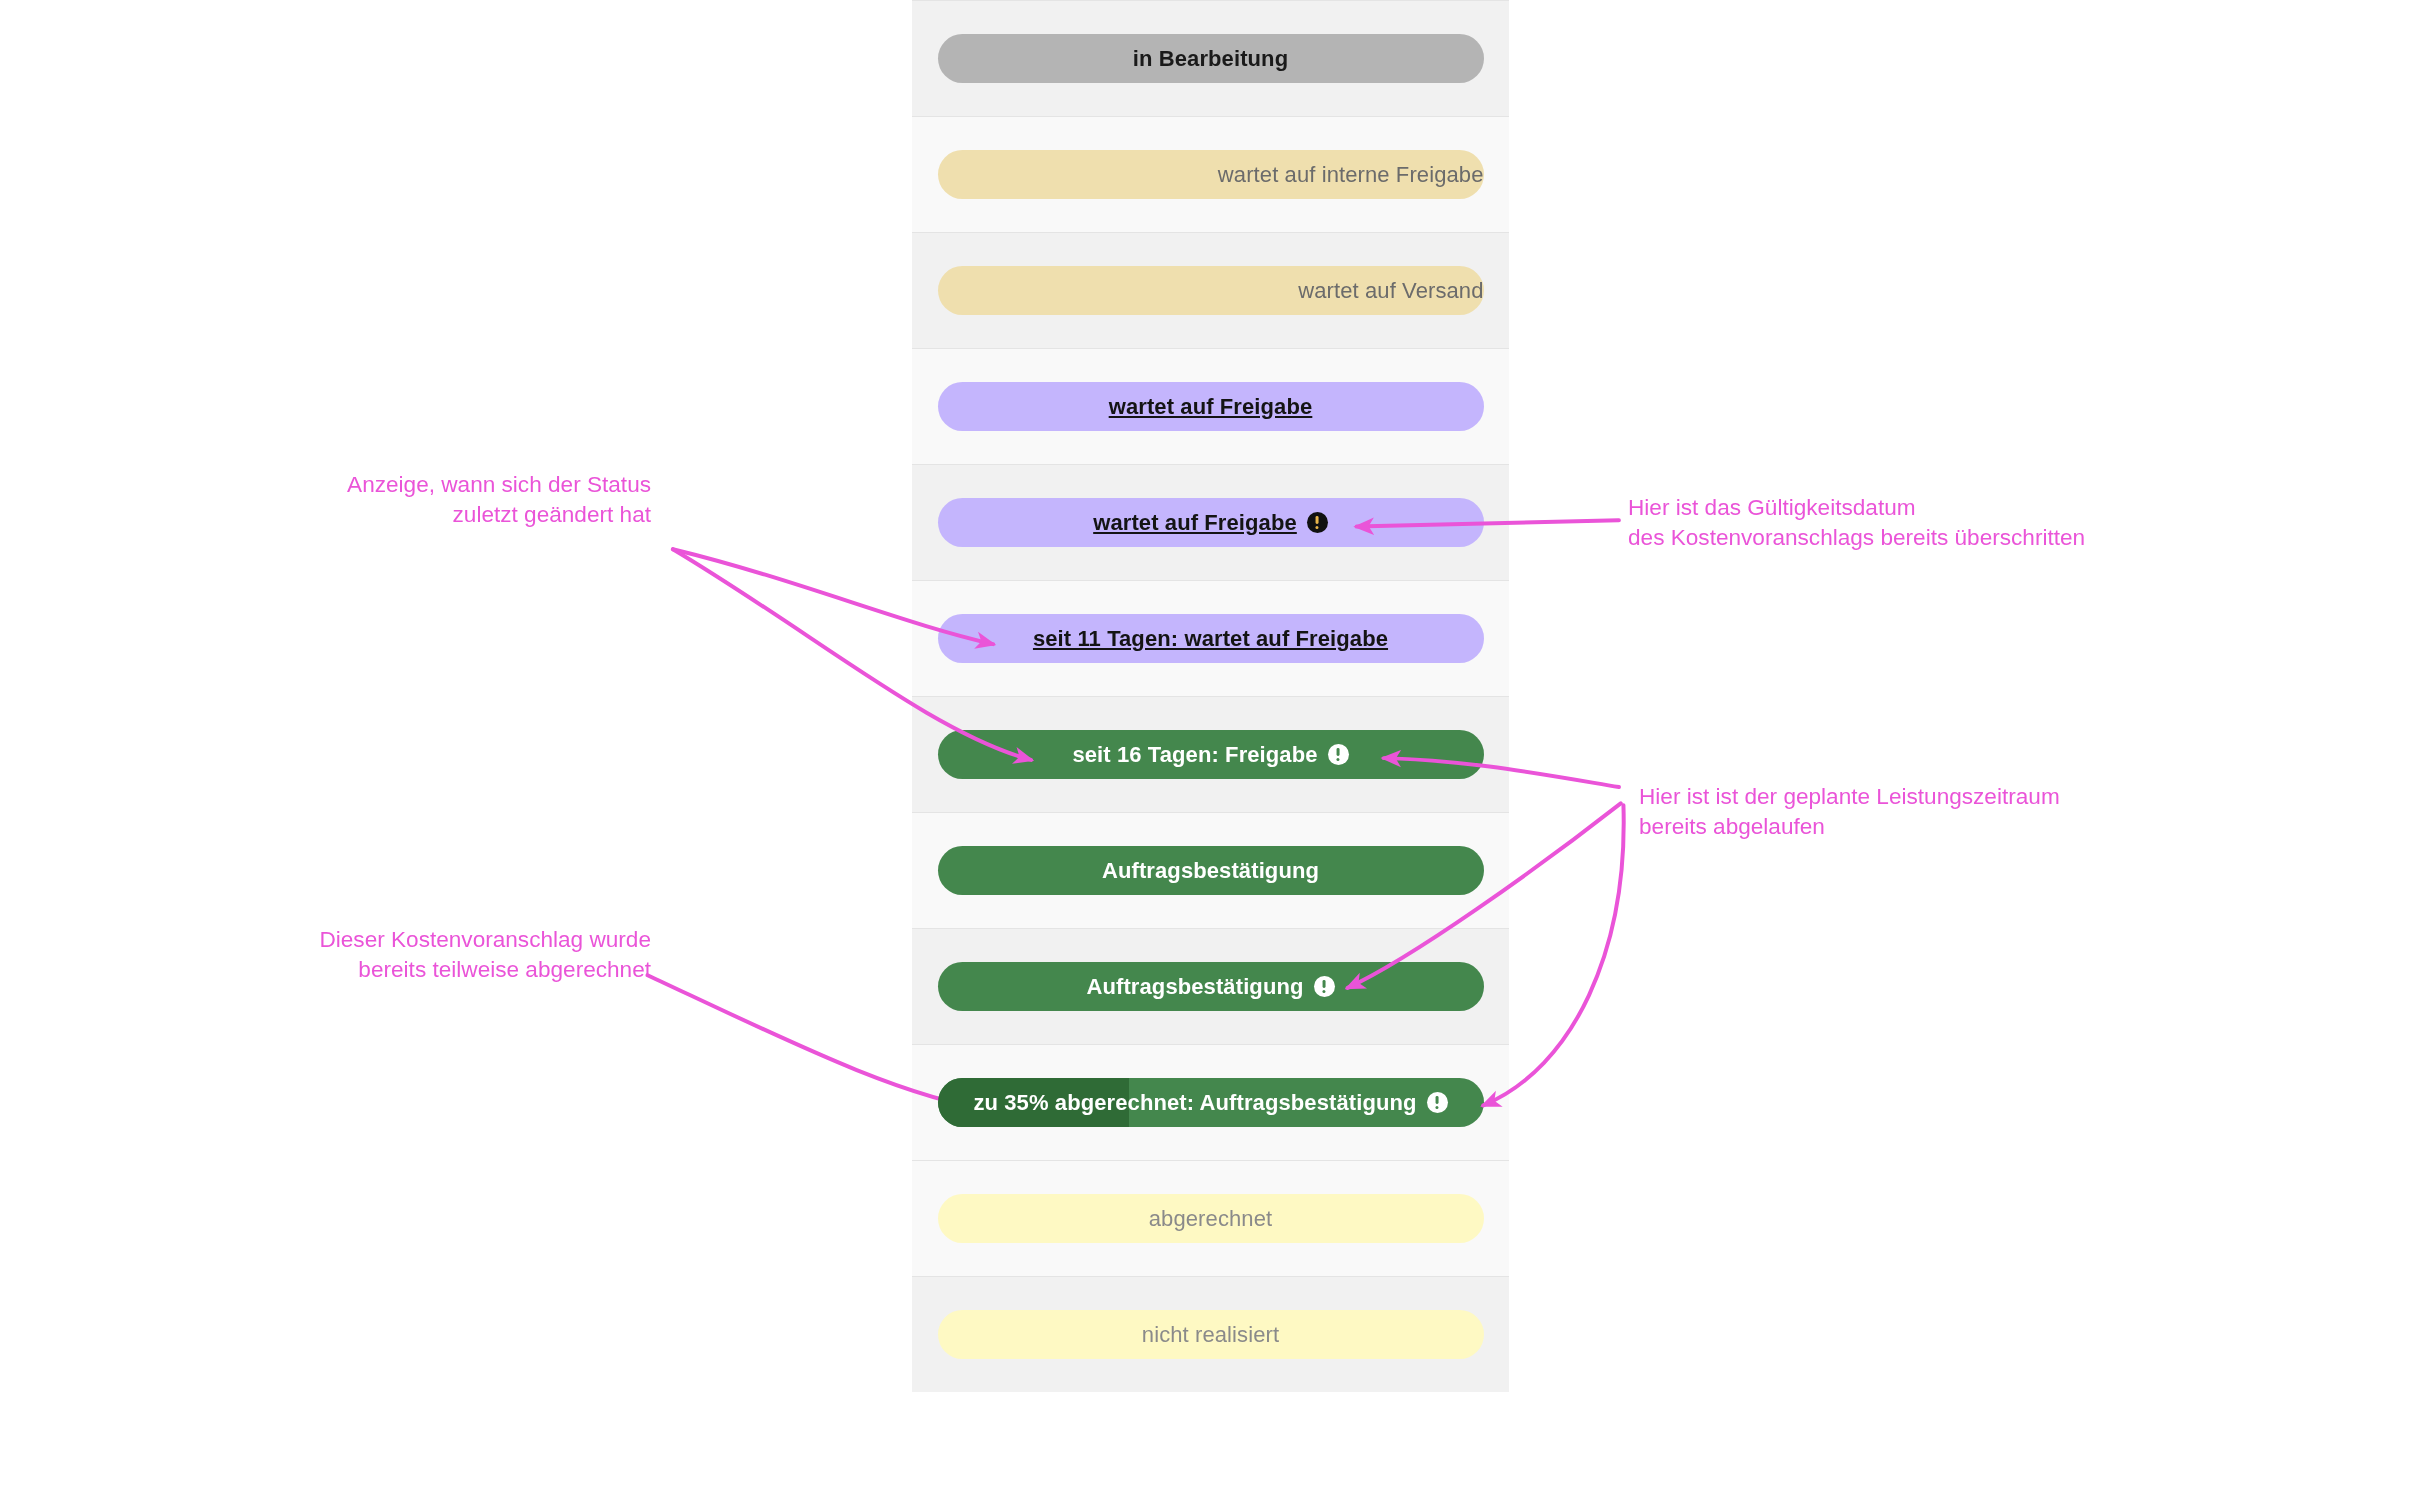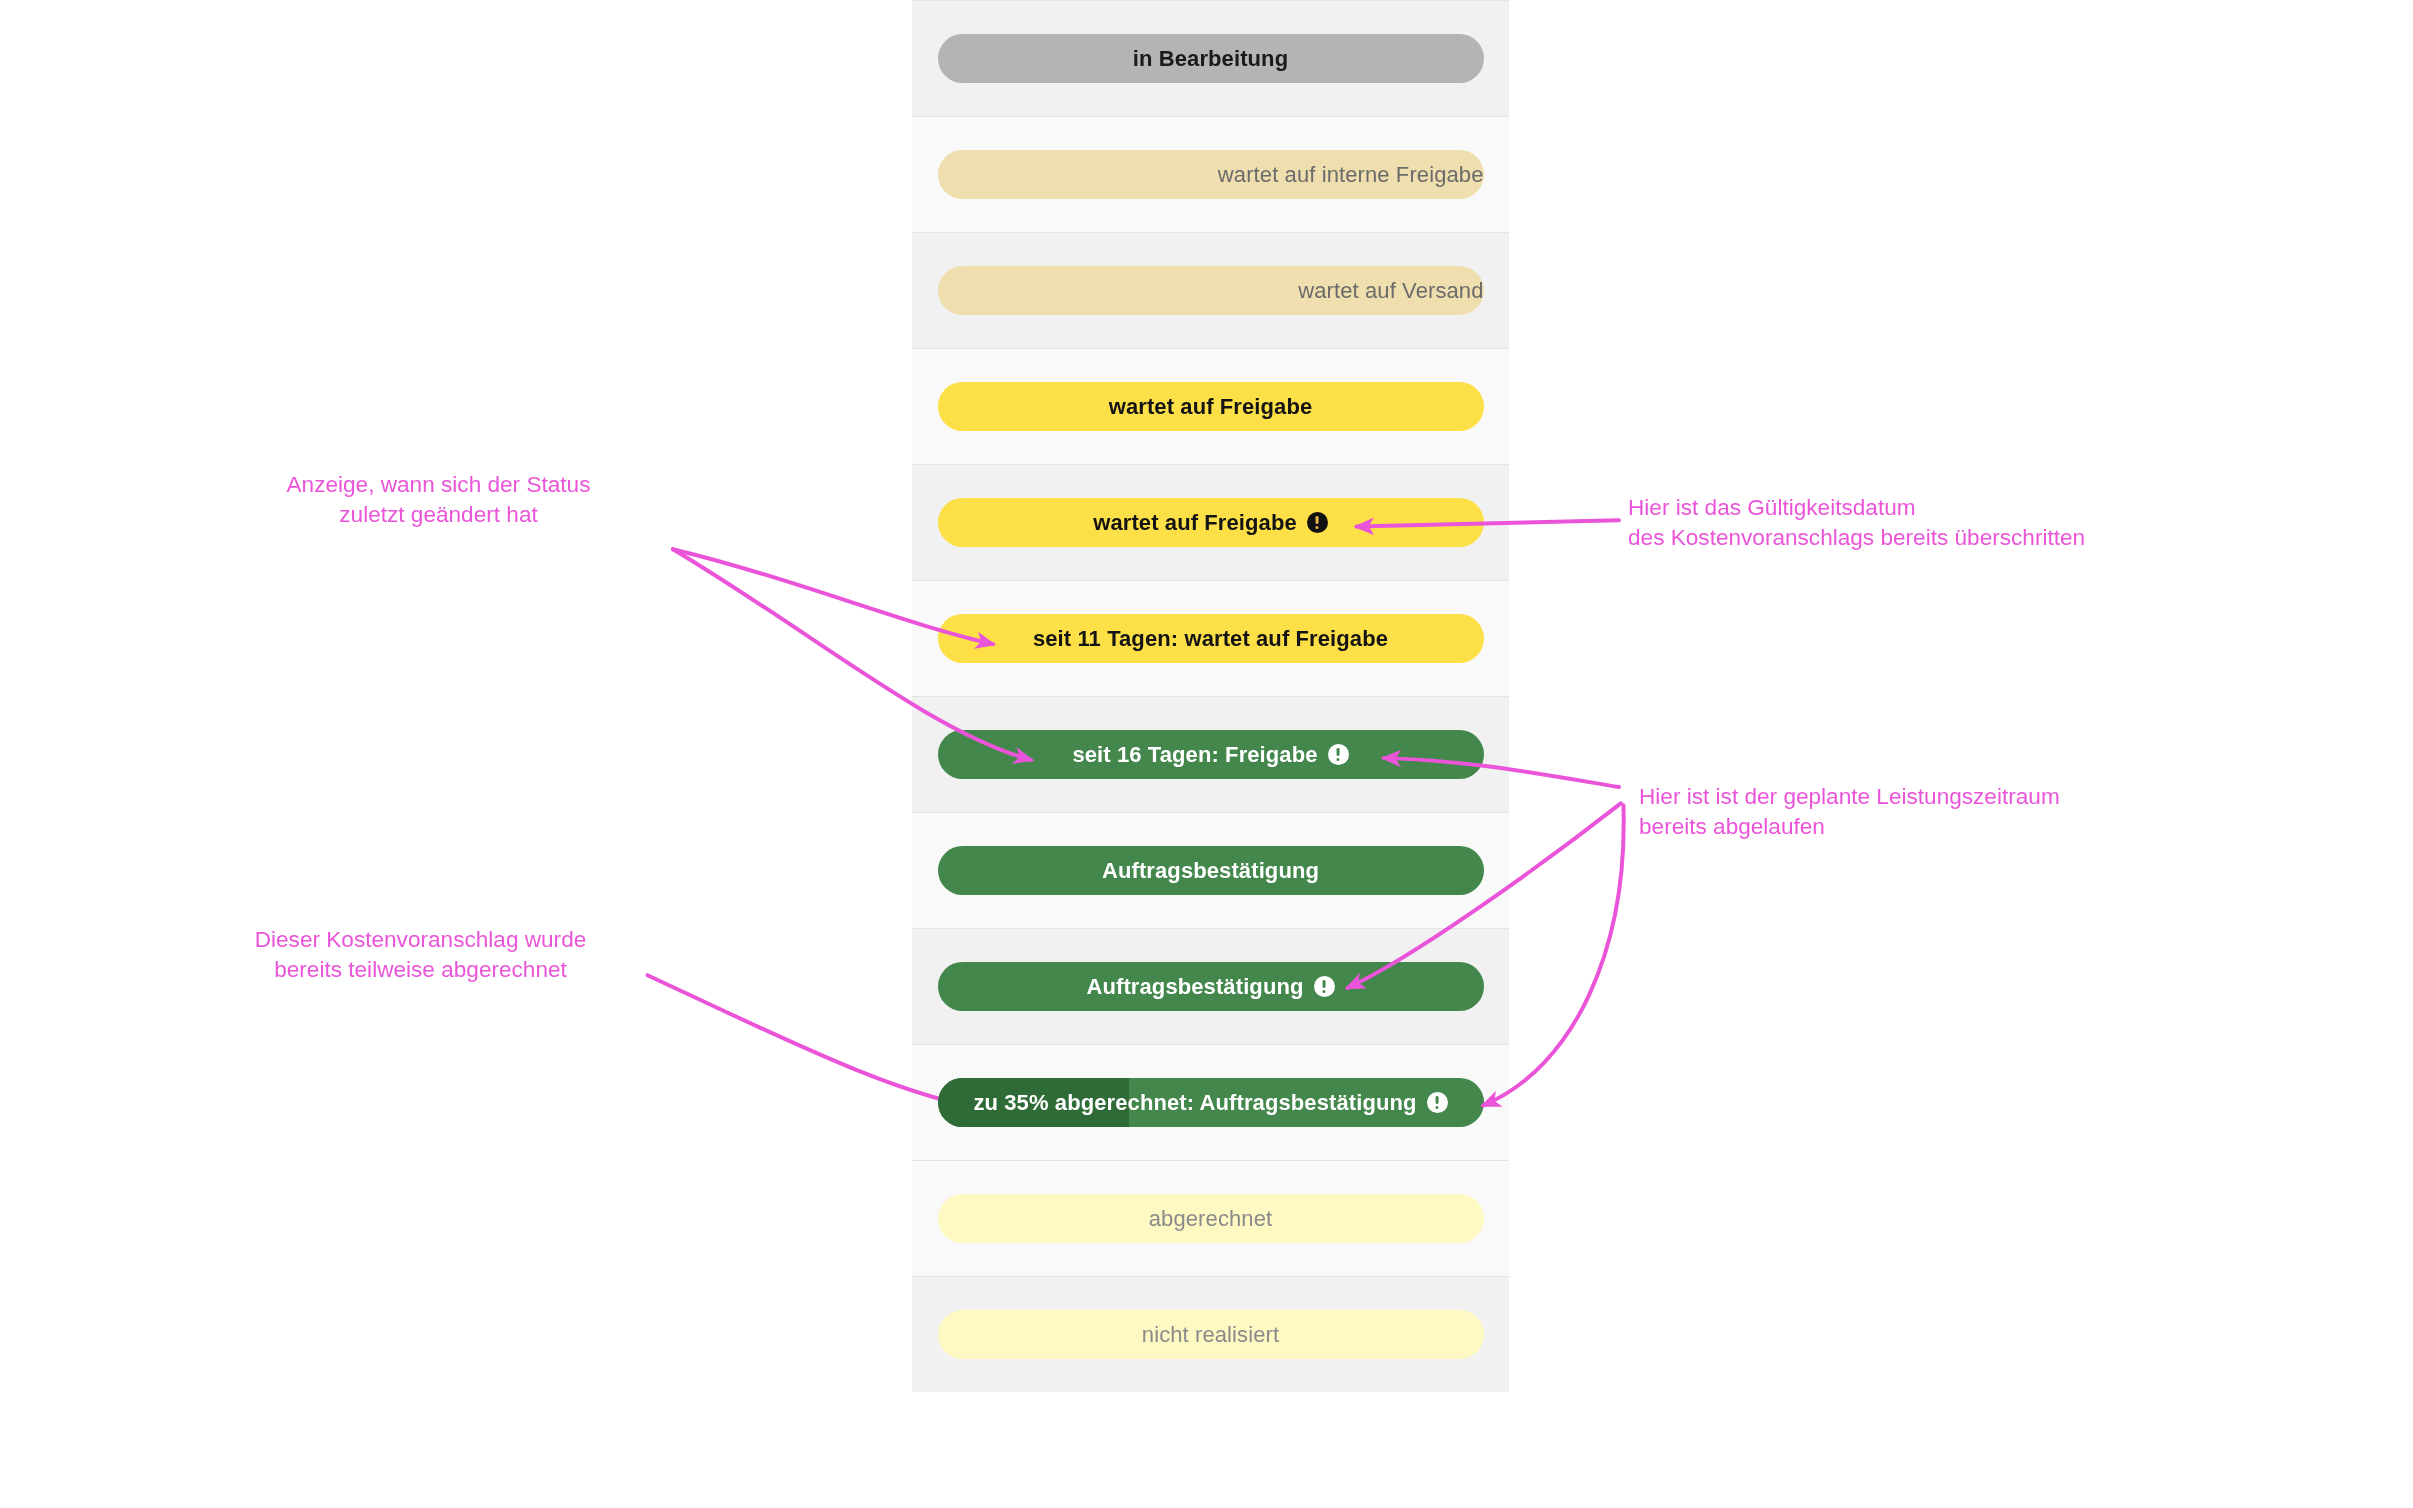--- a/index.html
+++ b/index.html
@@ -58,21 +58,21 @@
     position: relative;
     z-index: 2;
     display: inline-flex;
     align-items: center;
     gap: 10px;
   }
 
   
   .pill.grey       { background: #b4b4b4; color: #1a1a1a; }
   .pill.cream      { background: #efdfae; color: #6b6b6b; font-weight: 400; justify-content: flex-end; }
-  .pill.orange     { background: #fde047; color: #141414; }
+  .pill.orange     { background: #c4b5fd; color: #141414; text-decoration: underline; }
   .pill.green      { background: #44874d; color: #ffffff; }
   .pill.teal       { background: #5fbcc0; color: #10201f; }
   .pill.ghost      { background: #fef9c3; color: #8a8a8a; font-weight: 400; }
 
   
   .pill .progress-fill {
     position: absolute;
     left: 0; top: 0; bottom: 0;
     width: 35%;
     background: #2f6b36;
@@ -116,21 +116,21 @@
 
   
   .annotation {
     position: absolute;
     color: #ea54d8;
     font-size: 22.6px;
     line-height: 1.33;
     white-space: pre-line;
   }
   .annotation.right-side { text-align: left; }
-  .annotation.left-side  { text-align: center; }
+  .annotation.left-side  { text-align: right; }
 
   #ann-status-changed {
     left: 226px; top: 470px; width: 425px;
   }
   #ann-partially-billed {
     left: 190px; top: 925px; width: 461px;
   }
   #ann-validity-exceeded {
     left: 1628px; top: 493px; width: 579px;
   }

